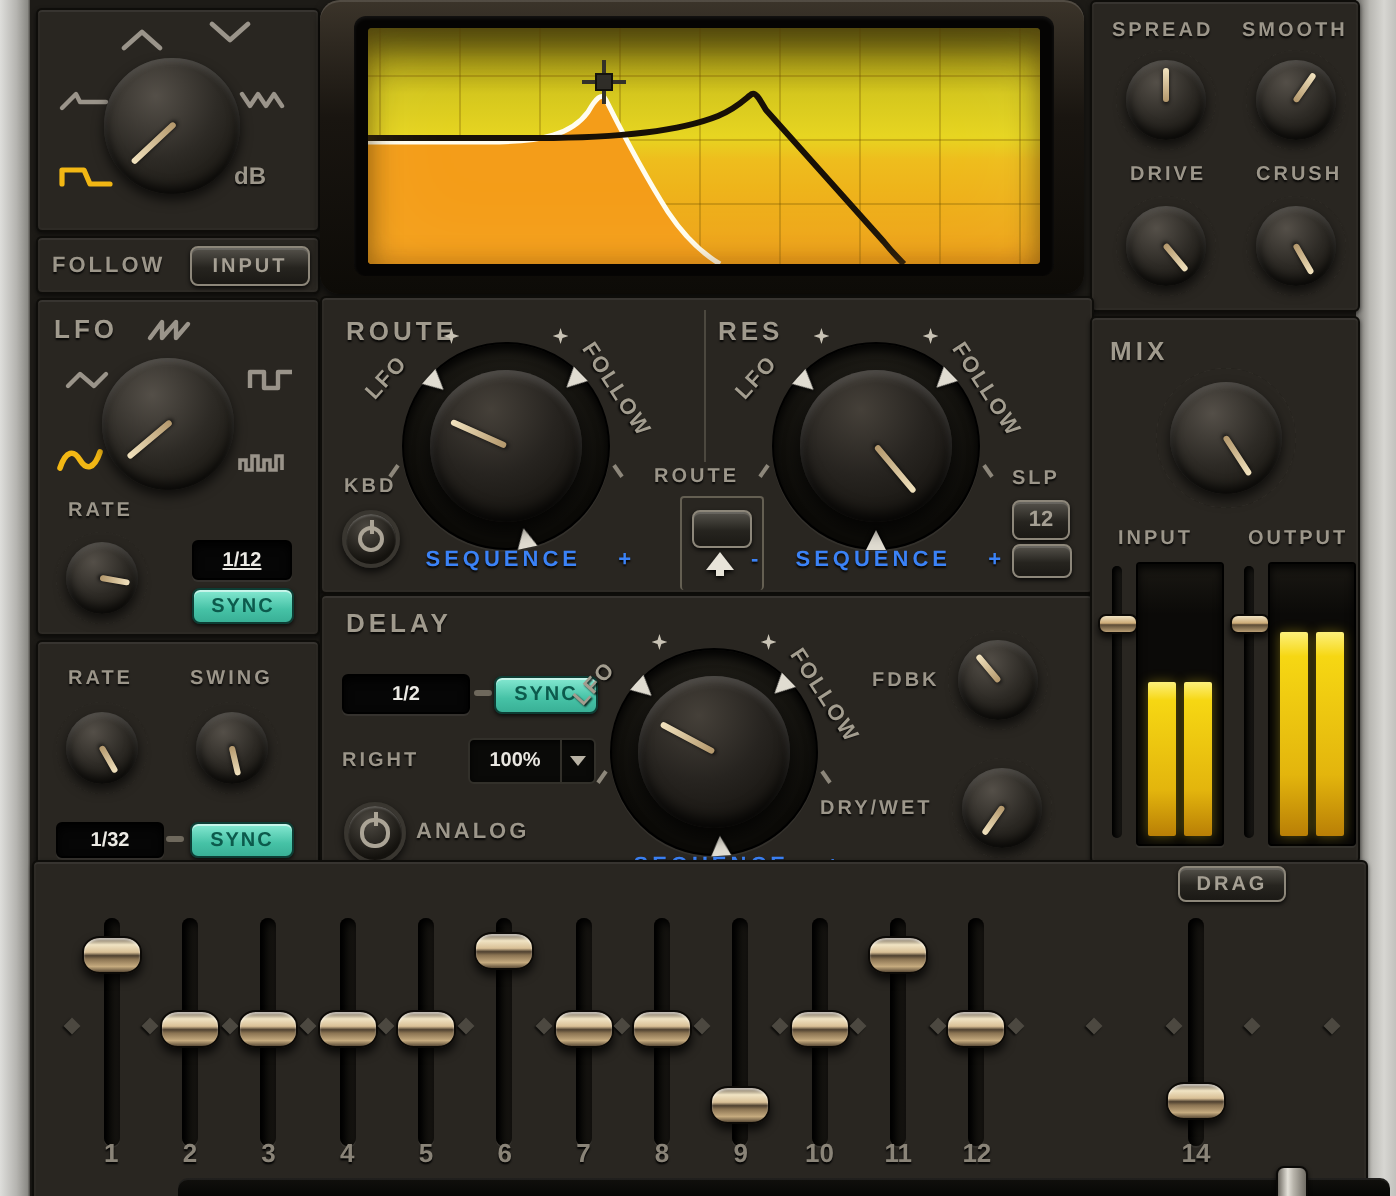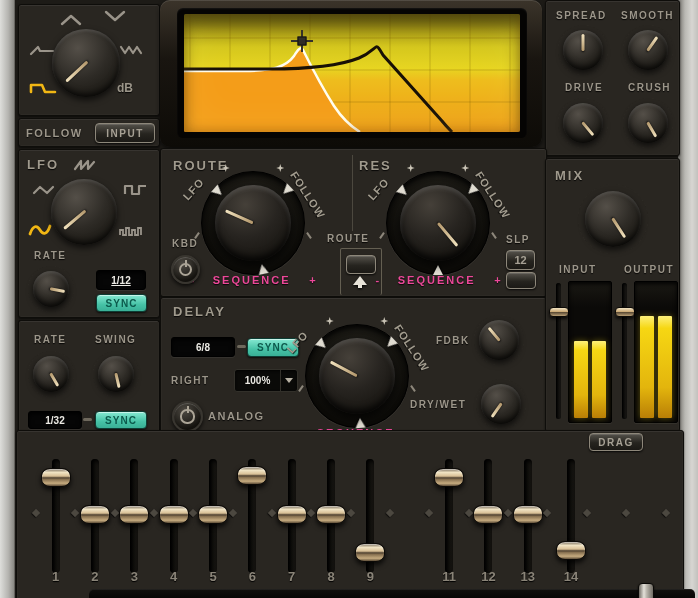--- a/index.html
+++ b/index.html
@@ -50,21 +50,21 @@
         filter:drop-shadow(0 1px 1px #000);}
   .arcring{position:absolute;inset:2%;border-radius:50%;
       background:conic-gradient(from 46deg,#2ec6a6 0 27deg,transparent 27deg 112deg,#2ec6a6 112deg 143deg,transparent 143deg 360deg);
       -webkit-mask:radial-gradient(circle,transparent 72%,#000 74% 88%,transparent 90%);
       mask:radial-gradient(circle,transparent 72%,#000 74% 88%,transparent 90%);}
   .rlbl{position:absolute;font-weight:bold;font-size:11px;color:#a39d8f;letter-spacing:1px;
         text-shadow:0 1px 1px rgba(0,0,0,.85);white-space:nowrap;}
   .rlbl.pos-lfo{left:-26px;top:6px;transform:rotate(-48deg);}
   .rlbl.pos-follow{right:-36px;top:12px;transform:rotate(57deg);}
   .seqrow{position:absolute;left:-18%;bottom:-17px;width:136%;display:flex;justify-content:space-between;
-        align-items:center;font-weight:bold;color:#ec4899;text-shadow:0 1px 1px rgba(0,0,0,.85);}
+        align-items:center;font-weight:bold;color:#3b82f6;text-shadow:0 1px 1px rgba(0,0,0,.85);}
   .seqrow .mid{font-size:11px;letter-spacing:2px;}
   .seqrow .pm{font-size:11px;}
   .spk{position:absolute;width:8px;height:8px;background:#c9c3b5;top:-13px;
        clip-path:polygon(50% 0,62% 38%,100% 50%,62% 62%,50% 100%,38% 62%,0 50%,38% 38%);}
   .spk.l{left:16%;} .spk.r{right:16%;}
   .tickq{position:absolute;width:2px;height:7px;background:#8d877b;top:60%;}
   .tickq.l{left:-11px;transform:rotate(35deg);} .tickq.r{right:-11px;transform:rotate(-35deg);}
   
   .pwr{position:absolute;border-radius:50%;background:radial-gradient(circle at 40% 28%,#4e4a43,#14120e 72%);
        border:2px solid #393630;box-shadow:0 2px 4px rgba(0,0,0,.75), inset 0 1px 1px rgba(255,255,255,.2);}
@@ -379,21 +379,21 @@
         <span class="pm">+</span>
       </div>
     </div>
     <span class="lbl" style="left:345px;top:85px;">SLP</span>
     <div class="greybtn" style="left:345px;top:101px;width:27px;height:18px;font-size:11px;letter-spacing:0;">12</div>
     <div class="greybtn" style="left:345px;top:123px;width:28px;height:15px;"></div>
   </div>
 
   <div class="panel" style="left:160px;top:297px;width:385px;height:146px;">
     <span class="lbl title" style="left:12px;top:6px;">DELAY</span>
-    <div class="disp" style="left:10px;top:39px;width:62px;height:18px;">6/8</div>
+    <div class="disp" style="left:10px;top:39px;width:62px;height:18px;">1/2</div>
     <div class="dash" style="left:76px;top:47px;"></div>
     <div class="tealbtn" style="left:86px;top:40px;width:50px;height:17px;">SYNC</div>
     <span class="lbl" style="left:10px;top:77px;">RIGHT</span>
     <div class="dropdown" style="left:73px;top:71px;width:62px;height:21px;">
       <span class="val">100%</span>
       <span class="car">
           <i></i>
         </span>
     </div>
     <div class="pwr" style="left:11px;top:103px;width:27px;height:27px;">
@@ -516,36 +516,36 @@
         <div class="seq-slider" style="left: 300.05px; top: 0px;">
           <div class="seq-track" style="top: 28px;"></div>
           <div class="seq-handle" style="top: 74px;"></div>
           <div class="seq-num" style="left: -2px;">8</div>
         </div>
         <div class="seq-slider" style="left: 339.4px; top: 0px;">
           <div class="seq-track" style="top: 28px;"></div>
           <div class="seq-handle" style="top: 112px;"></div>
           <div class="seq-num" style="left: -2px;">9</div>
         </div>
+        <div class="seq-slider" style="left: 378.75px; top: 0px;">
+          <div class="seq-track" style="top: 28px;"></div>
+          <div class="seq-handle" style="top: 74px;"></div>
+          <div class="seq-num" style="left: -2px;">10</div>
+        </div>
         <div class="seq-slider" style="left: 418.1px; top: 0px;">
           <div class="seq-track" style="top: 28px;"></div>
           <div class="seq-handle" style="top: 37px;"></div>
           <div class="seq-num" style="left: -2px;">11</div>
         </div>
         <div class="seq-slider" style="left: 457.45px; top: 0px;">
           <div class="seq-track" style="top: 28px;"></div>
           <div class="seq-handle" style="top: 74px;"></div>
           <div class="seq-num" style="left: -2px;">12</div>
         </div>
-        <div class="seq-slider" style="left: 496.8px; top: 0px;">
-          <div class="seq-track" style="top: 28px;"></div>
-          <div class="seq-handle" style="top: 74px;"></div>
-          <div class="seq-num" style="left: -2px;">13</div>
-        </div>
-        <div class="seq-slider" style="left: 540px; top: 0px;">
+        <div class="seq-slider" style="left: 567px; top: 0px;">
           <div class="seq-track" style="top: 28px;"></div>
           <div class="seq-handle" style="top: 110px;"></div>
           <div class="seq-num" style="left: -2px;">14</div>
         </div>
         <div class="dia" style="left: 15.925px; top: 79px;"></div>
         <div class="dia" style="left: 55.275px; top: 79px;"></div>
         <div class="dia" style="left: 94.625px; top: 79px;"></div>
         <div class="dia" style="left: 133.975px; top: 79px;"></div>
         <div class="dia" style="left: 173.325px; top: 79px;"></div>
         <div class="dia" style="left: 212.675px; top: 79px;"></div>

